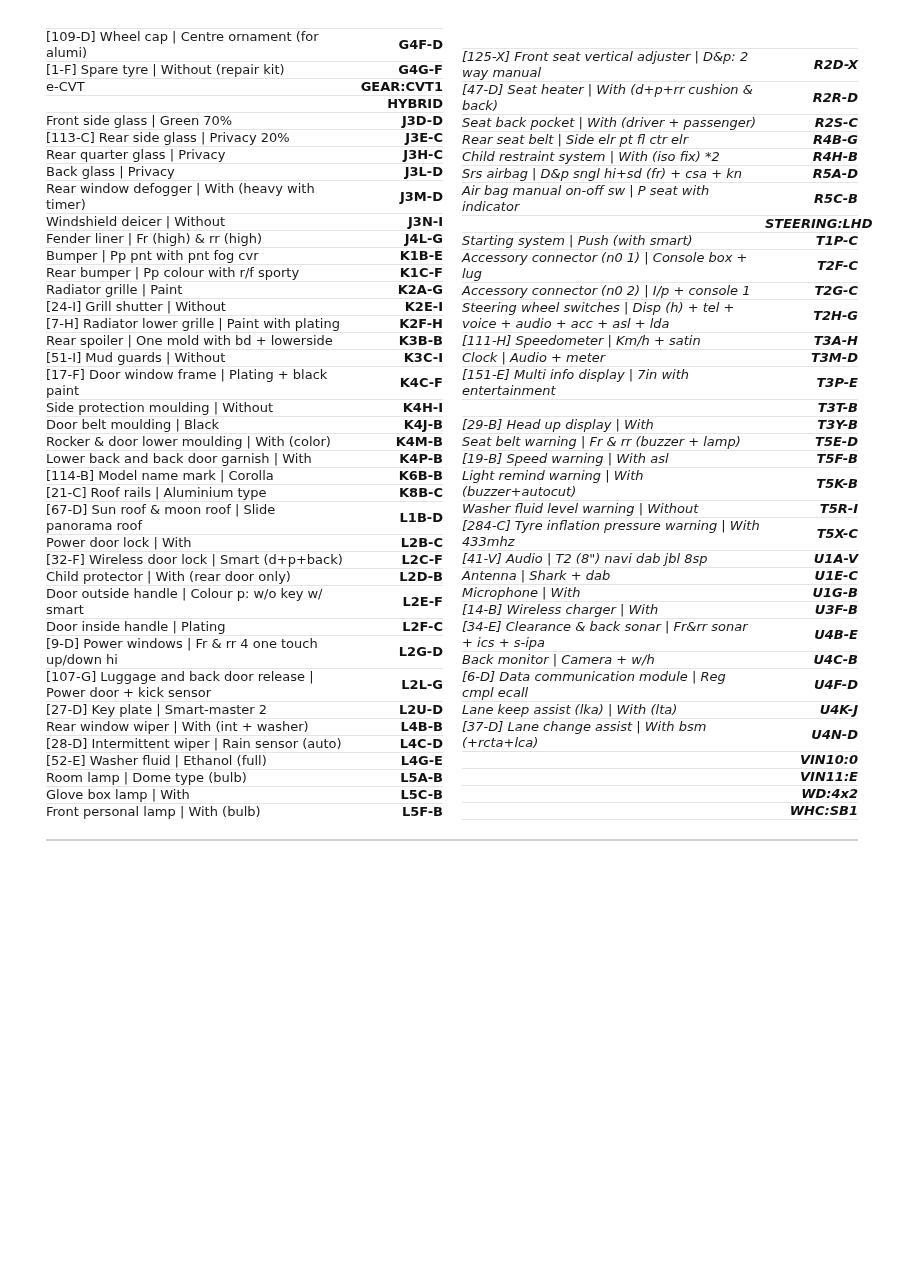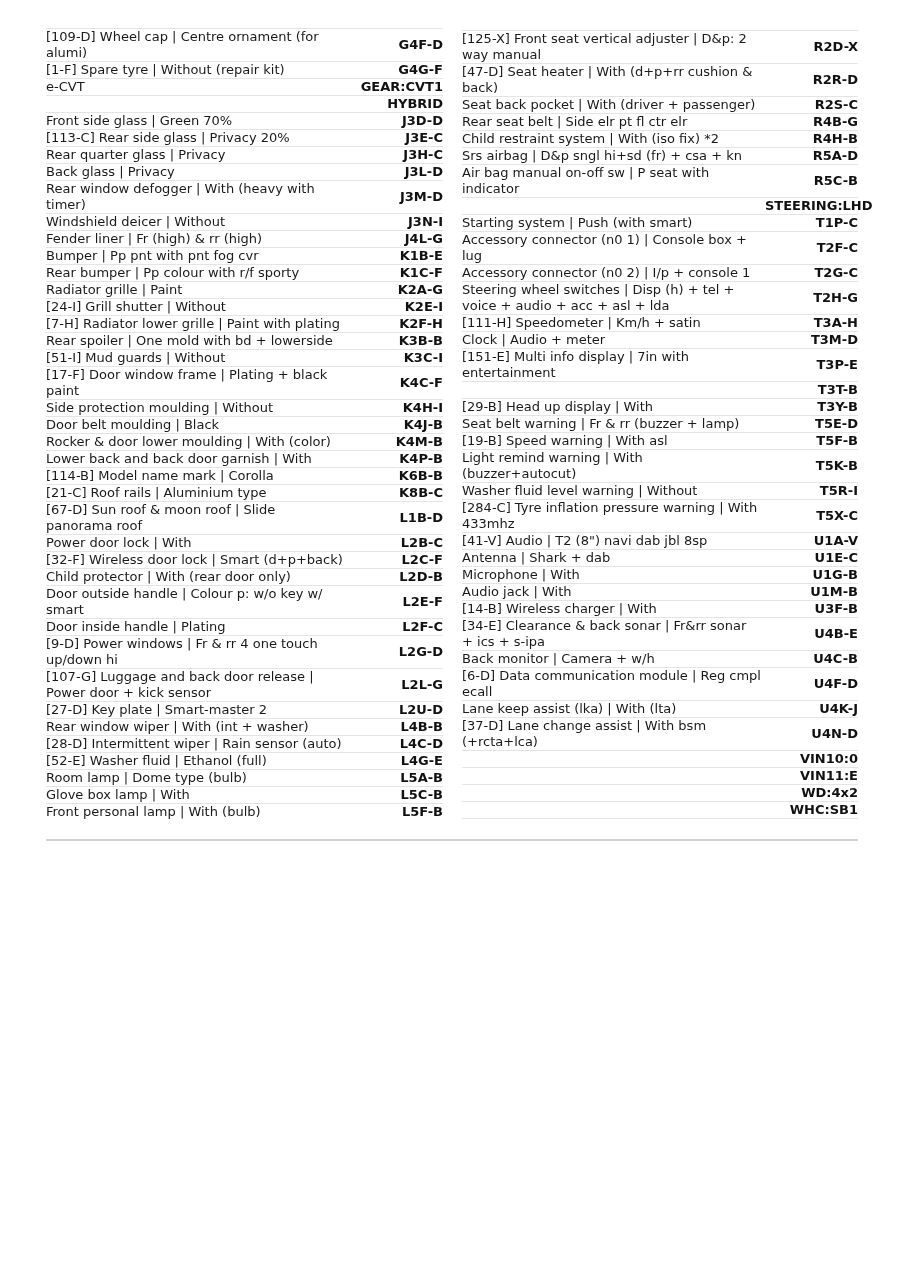--- a/index.html
+++ b/index.html
@@ -16,30 +16,31 @@
     background: var(--page-bg, #ffffff);
     font-family: "DejaVu Sans", "Liberation Sans", sans-serif;
     font-size: 13px;
     line-height: 16px;
     color: var(--text, #1a1a1a);
     overflow: hidden;
   }
   .columns {
     display: flex;
     gap: 19px;
-    align-items: center;
+    align-items: flex-end;
   }
   .spec-table {
     flex: 0 0 397px;
     max-width: 397px;
   }
   .spec-table.right {
     flex: 0 0 396px;
     max-width: 396px;
     border-bottom: 1px solid var(--row-divider, #e4e4e4);
+    font-style: italic;
   }
   .spec-row {
     display: flex;
     align-items: center;
     border-top: 1px solid var(--row-divider, #e4e4e4);
     min-height: 16px;
   }
   .desc {
     flex: 0 0 303px;
     max-width: 303px;
@@ -320,24 +321,20 @@
         </div>
         <div class="spec-row">
           <div class="desc">Antenna | Shark + dab</div>
           <div class="code">U1E-C</div>
         </div>
         <div class="spec-row">
           <div class="desc">Microphone | With</div>
           <div class="code">U1G-B</div>
         </div>
         <div class="spec-row">
-          <div class="desc">Audio jack | With</div>
-          <div class="code">U1M-B</div>
-        </div>
-        <div class="spec-row">
           <div class="desc">[14-B] Wireless charger | With</div>
           <div class="code">U3F-B</div>
         </div>
         <div class="spec-row">
           <div class="desc">[34-E] Clearance &amp; back sonar | Fr&amp;rr sonar + ics + s-ipa</div>
           <div class="code">U4B-E</div>
         </div>
         <div class="spec-row">
           <div class="desc">Back monitor | Camera + w/h</div>
           <div class="code">U4C-B</div>

